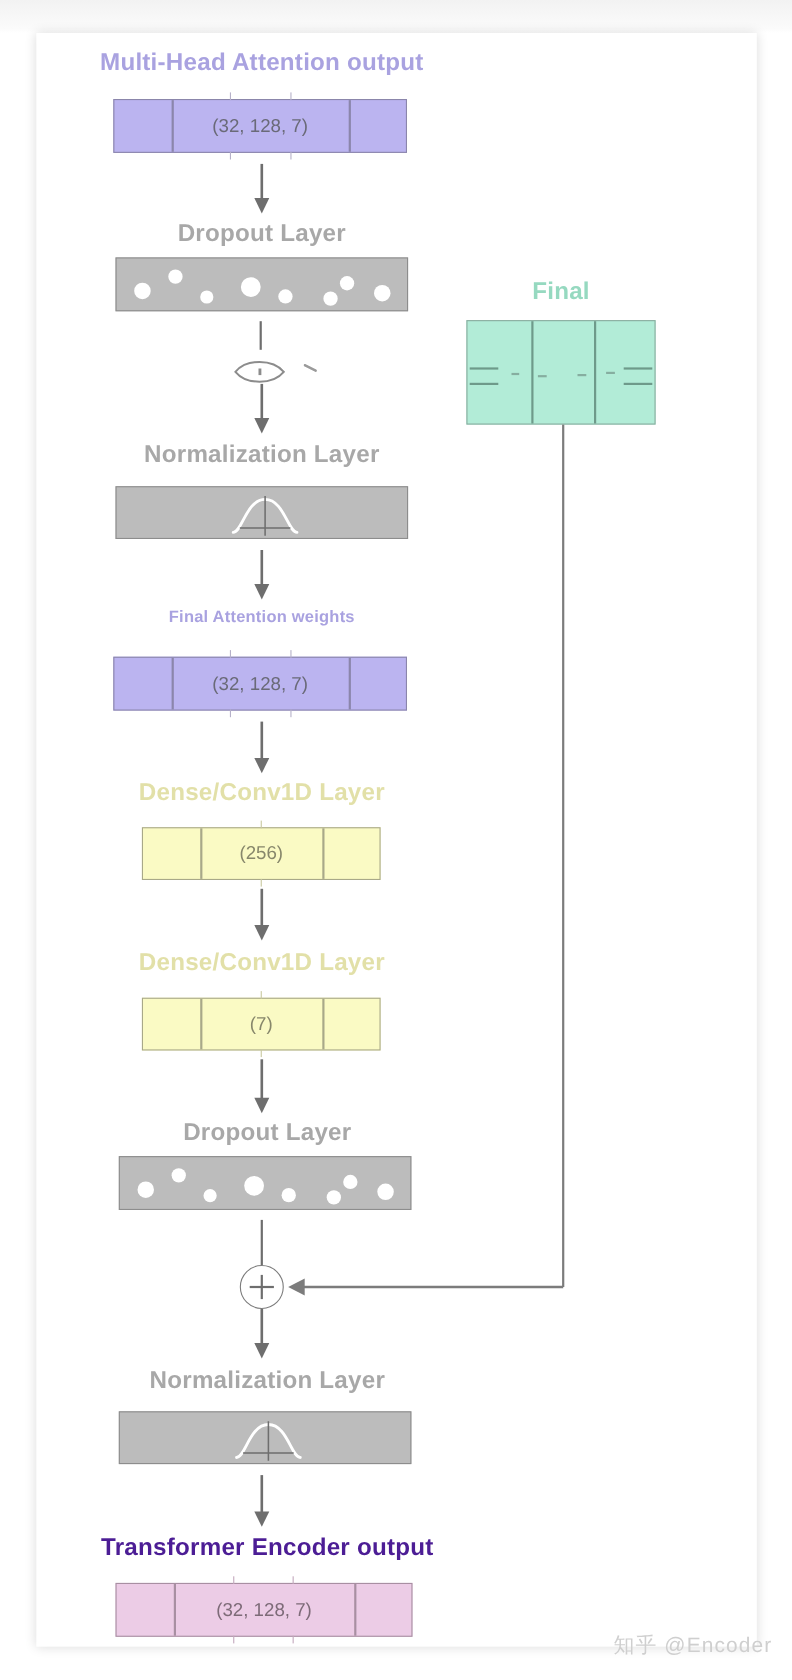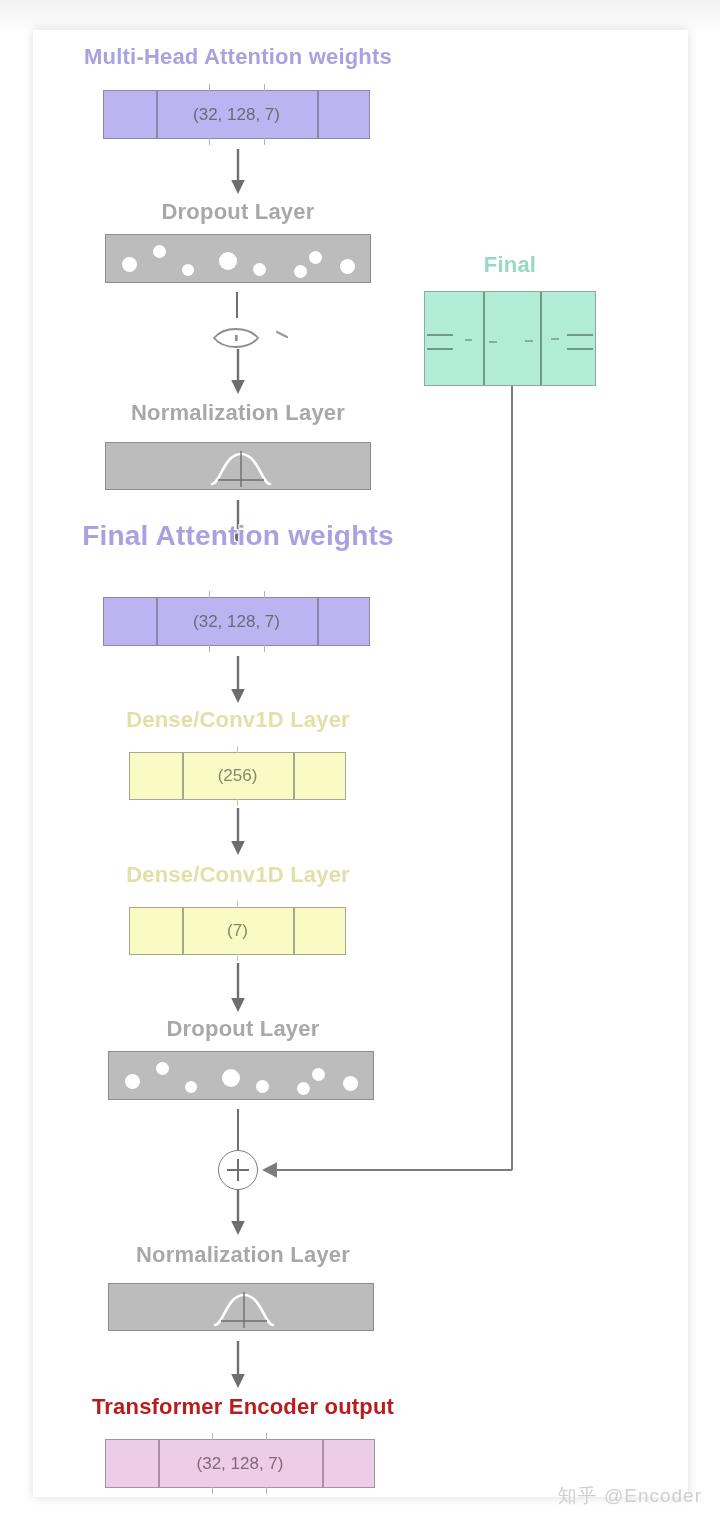--- a/index.html
+++ b/index.html
@@ -30,21 +30,21 @@
     position:absolute;
     text-align:center;
     font-weight:bold;
     white-space:nowrap;
     letter-spacing:0.2px;
   }
   .lbl-purple{ color:#a9a2e0; text-shadow: -1px -1px 0 #fff, 1px -1px 0 #fff, -1px 1px 0 #fff, 1px 1px 0 #fff; }
   .lbl-gray  { color:#a8a8a8; text-shadow: -1px -1px 0 #fff, 1px -1px 0 #fff, -1px 1px 0 #fff, 1px 1px 0 #fff; }
   .lbl-yellow{ color:#e2e0a8; text-shadow: -1px -1px 0 #fff, 1px -1px 0 #fff, -1px 1px 0 #fff, 1px 1px 0 #fff; }
   .lbl-teal  { color:#96d9c0; text-shadow: -1px -1px 0 #fff, 1px -1px 0 #fff, -1px 1px 0 #fff, 1px 1px 0 #fff; }
-  .lbl-pink  { color:#b91c1c; text-shadow: -1px -1px 0 #fff, 1px -1px 0 #fff, -1px 1px 0 #fff, 1px 1px 0 #fff; }
+  .lbl-pink  { color:#4c1d95; text-shadow: -1px -1px 0 #fff, 1px -1px 0 #fff, -1px 1px 0 #fff, 1px 1px 0 #fff; }
 
   
   .box{
     position:absolute;
     box-sizing:border-box;
     border:1.5px solid #8d8d8d;
     display:flex;align-items:center;justify-content:center;
   }
   .box-purple{ background:#bbb4f0; border-color:#8b86ab; }
   .box-gray  { background:#bcbcbc; border-color:#8d8d8d; }
@@ -116,21 +116,21 @@
   }
 </style>
 </head>
 <body>
 
 <div class="page-bg"></div>
 <div class="card"></div>
 
 <div class="canvas">
 
-  <div class="lbl lbl-purple" style="left:33px;top:44px;width:410px;font-size:22px;">Multi-Head Attention weights</div>
+  <div class="lbl lbl-purple" style="left:33px;top:44px;width:410px;font-size:22px;">Multi-Head Attention output</div>
   <div class="box box-purple" style="left:103px;top:90px;width:267px;height:49px;">
     <div class="divider" style="left:52px;"></div>
     <div class="divider" style="left:213px;"></div>
     <div class="tick t" style="left:105px;"></div>
     <div class="tick t" style="left:160px;"></div>
     <div class="tick b" style="left:105px;"></div>
     <div class="tick b" style="left:160px;"></div>
     <span class="box-text">(32, 128, 7)</span>
   </div>
 
@@ -173,21 +173,21 @@
       <line x1="14" y1="32" x2="60" y2="32" stroke="#6e6e6e" stroke-width="1.4"></line>
       <line x1="37" y1="3" x2="37" y2="39" stroke="#6e6e6e" stroke-width="1.4"></line>
     </svg>
   </div>
 
   <svg class="arrow" style="left:229px;top:500px;" width="18" height="46" viewBox="0 0 18 46">
     <line x1="9" y1="0" x2="9" y2="36" stroke="#6e6e6e" stroke-width="2.4"></line>
     <polygon points="9,45 2.2,31 15.8,31" fill="#6e6e6e"></polygon>
   </svg>
 
-  <div class="lbl lbl-purple" style="left:33px;top:520px;width:410px;font-size:28px;">Final Attention weights</div>
+  <div class="lbl lbl-purple" style="left:33px;top:552px;width:410px;font-size:15px;">Final Attention weights</div>
   <div class="box box-purple" style="left:103px;top:597px;width:267px;height:49px;">
     <div class="divider" style="left:52px;"></div>
     <div class="divider" style="left:213px;"></div>
     <div class="tick t" style="left:105px;"></div>
     <div class="tick t" style="left:160px;"></div>
     <div class="tick b" style="left:105px;"></div>
     <div class="tick b" style="left:160px;"></div>
     <span class="box-text">(32, 128, 7)</span>
   </div>
 

